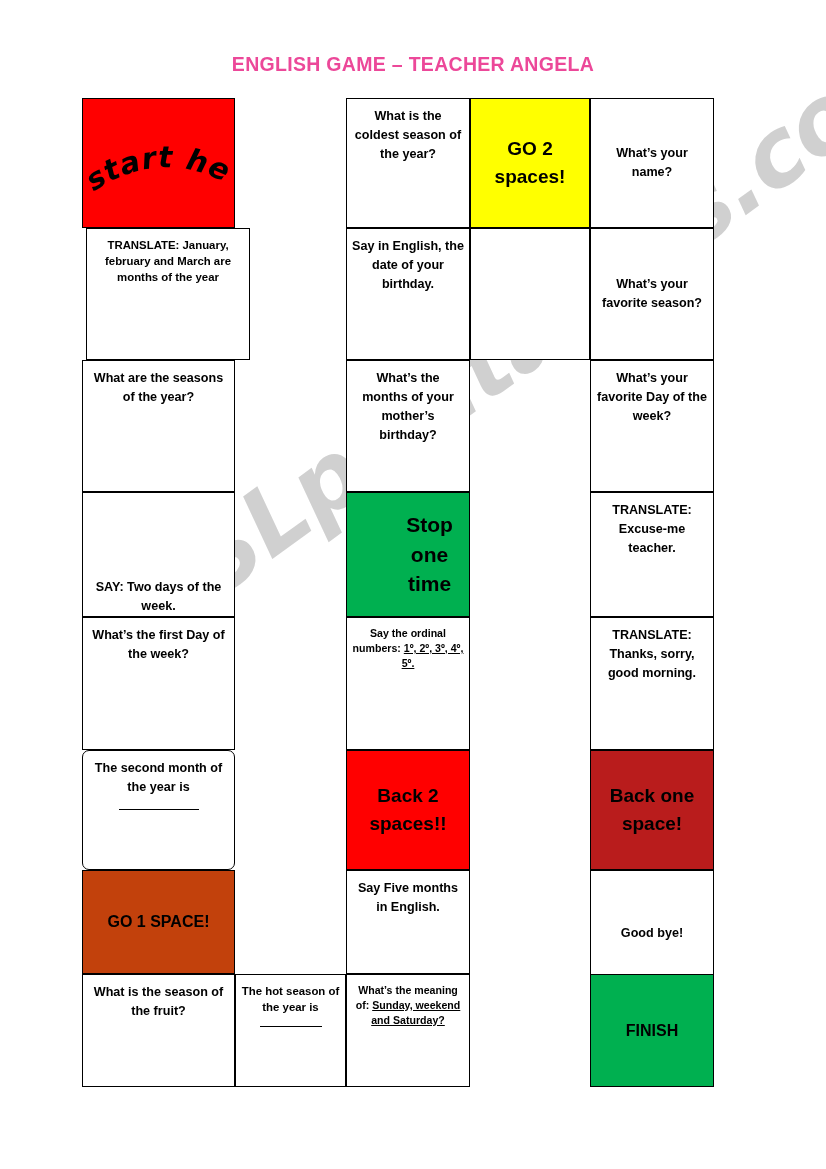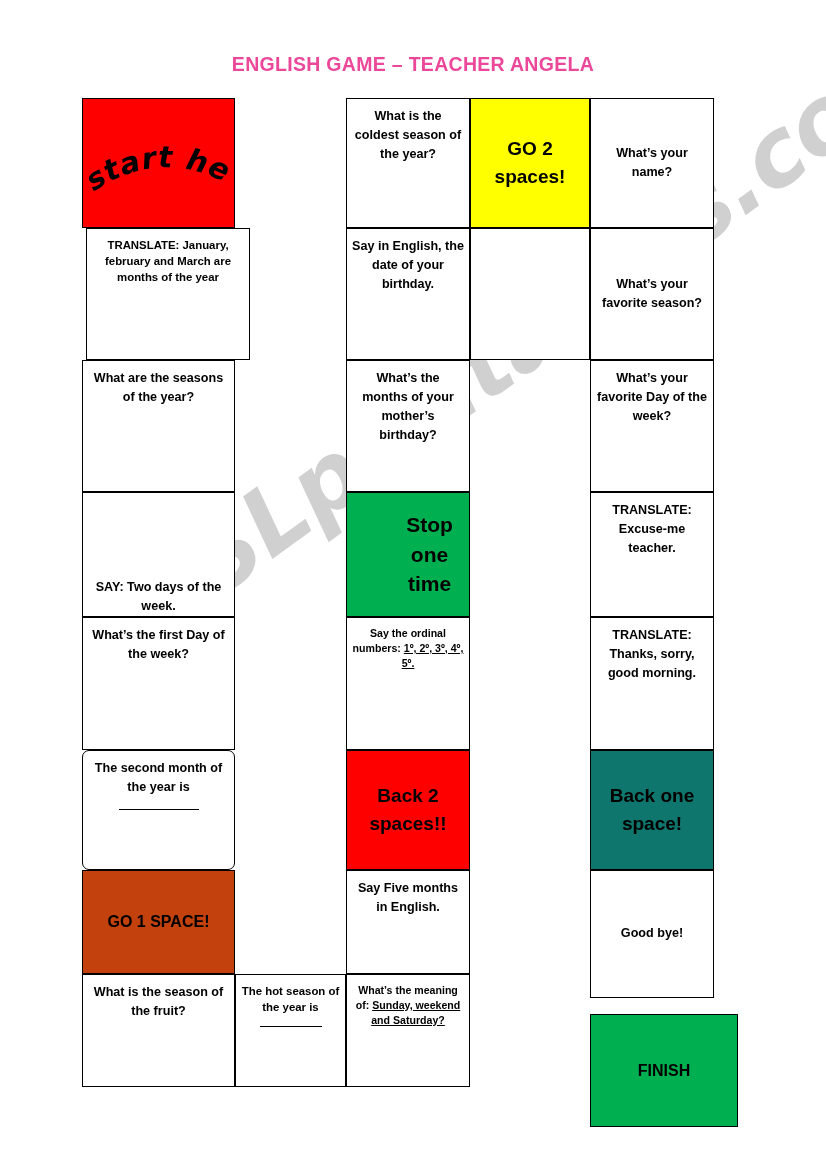--- a/index.html
+++ b/index.html
@@ -240,29 +240,29 @@
     </div>
 
     <div class="cell top" style="left:590px; top:492px; width:124px; height:125px;">
       <span class="txt">TRANSLATE: Excuse-me teacher.</span>
     </div>
 
     <div class="cell top" style="left:590px; top:617px; width:124px; height:133px;">
       <span class="txt">TRANSLATE: Thanks, sorry, good morning.</span>
     </div>
 
-    <div class="cell" style="left:590px; top:750px; width:124px; height:120px; background:#0f766e;">
+    <div class="cell" style="left:590px; top:750px; width:124px; height:120px; background:#b91c1c;">
       <span class="txt big">Back one space!</span>
     </div>
 
     <div class="cell" style="left:590px; top:870px; width:124px; height:128px;">
       <span class="txt">Good bye!</span>
     </div>
 
-    <div class="cell" style="left:590px; top:974px; width:148px; height:113px; background:#00B050;margin-top:40px;">
+    <div class="cell" style="left:590px; top:974px; width:124px; height:113px; background:#00B050;">
       <span class="txt mid">FINISH</span>
     </div>
 
   </div>
 
   <div id="watermark">ESLprintables.com</div>
 
 </div>
 
 </body></html>

